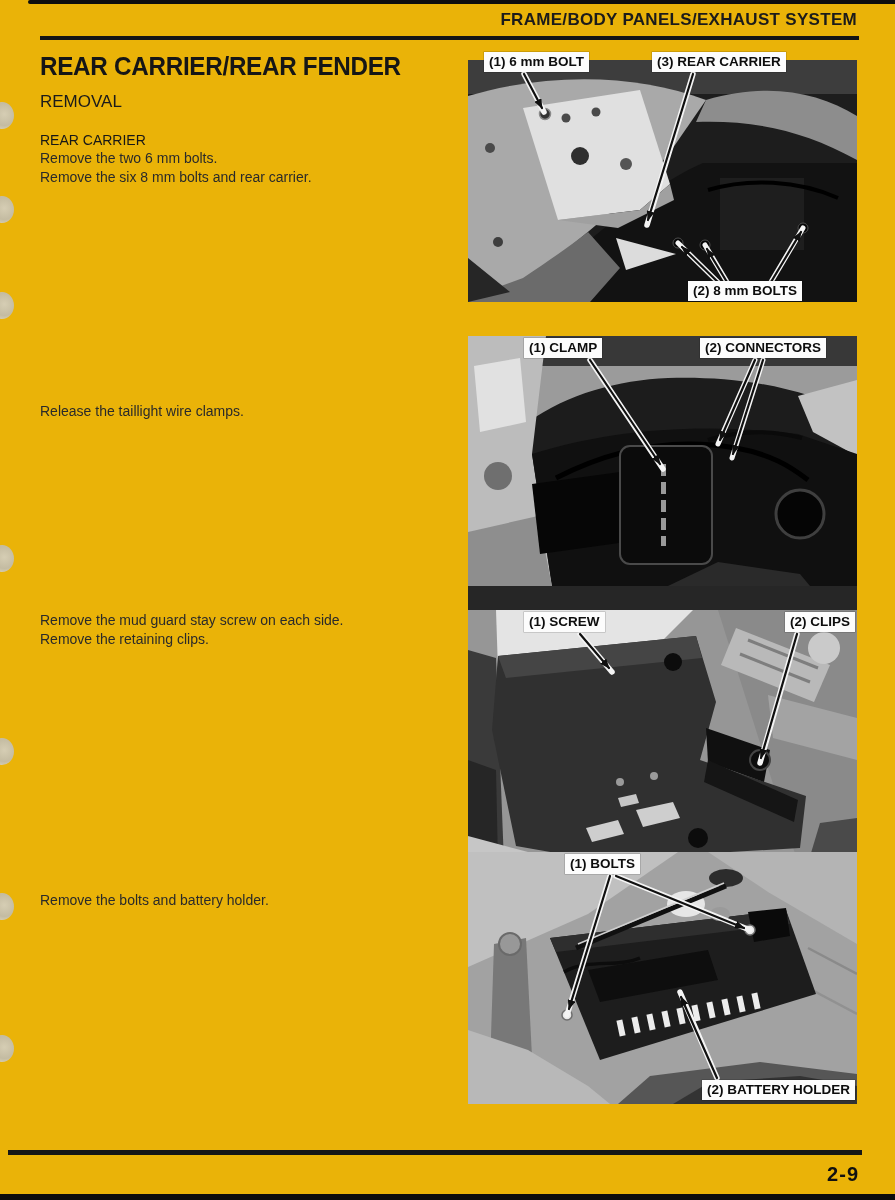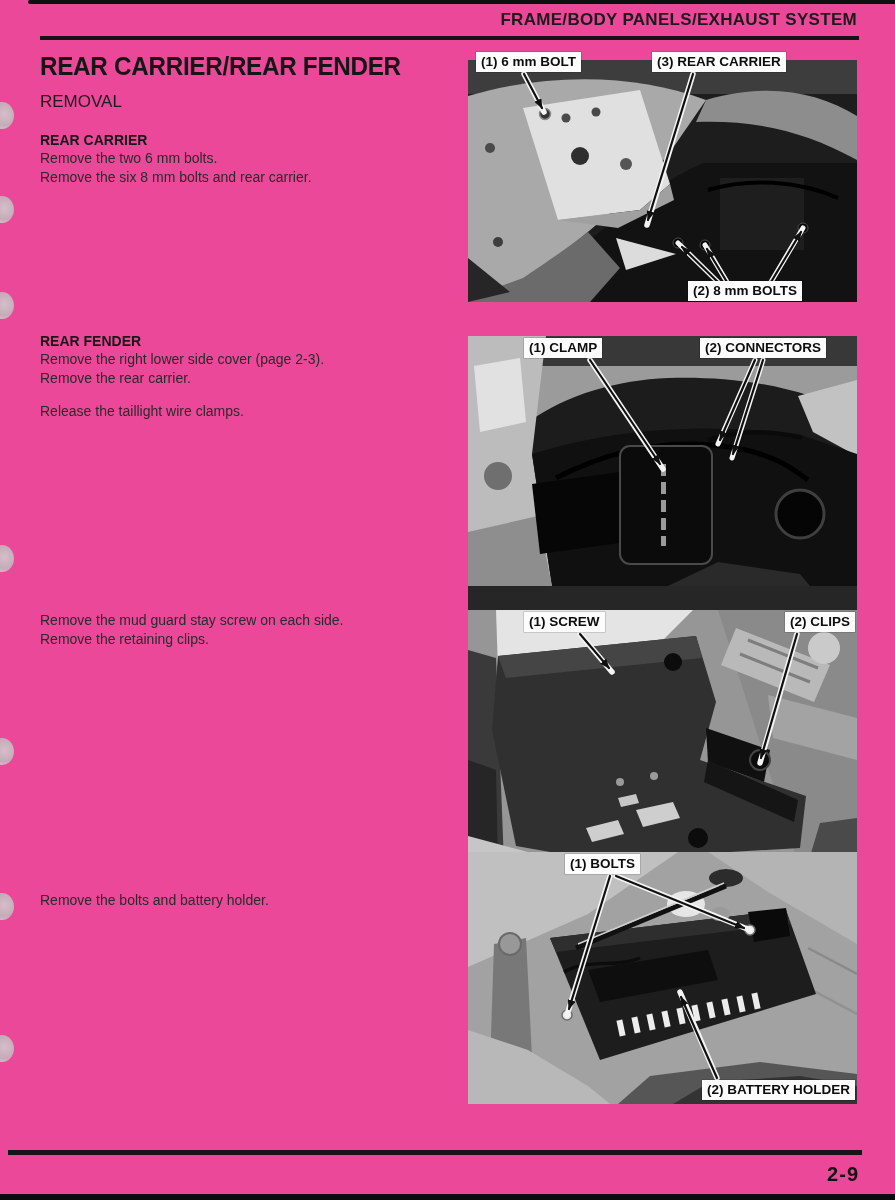--- a/index.html
+++ b/index.html
@@ -1,41 +1,41 @@
 <!DOCTYPE html>
 <html><head>
 <meta charset="utf-8">
 <style>
   * { margin:0; padding:0; box-sizing:border-box; }
   html,body { background:#ffffff; }
   body { font-family:"Liberation Sans", sans-serif; color:#222; }
   .page {
     position:relative; width:895px; height:1200px;
-    background:#ec4899; overflow:hidden;
+    background:#eab308; overflow:hidden;
   }
   
   .edge-top { position:absolute; top:0; left:28px; right:0; height:4px; background:#0e0e0e; border-radius:2px 0 0 2px; }
   .edge-bottom { position:absolute; bottom:0; left:0; width:100%; height:6px; background:#0c0c0c; }
   
   .ring { position:absolute; left:-10px; width:24px; height:27px; border-radius:50%;
           background:radial-gradient(circle at 60% 45%, #d2d2d2 0%, #bdbdbd 55%, #e9e9e9 100%);
           opacity:.85; }
   
   .header-text { position:absolute; top:10px; left:40px; right:38px; text-align:right;
                  font-size:17px; font-weight:bold; letter-spacing:.3px; color:#1b1b1b; }
   .rule-top { position:absolute; top:36px; left:40px; right:36px; height:4px; background:#151515; }
   .rule-bottom { position:absolute; top:1150px; left:8px; width:854px; height:5px; background:#161616; }
   .page-number { position:absolute; top:1163px; right:36px; font-size:20px; font-weight:bold;
                  letter-spacing:1px; color:#111; }
   
   .title { position:absolute; top:52px; left:40px; font-size:25px; font-weight:bold;
            letter-spacing:-.3px; color:#161616; transform:scaleX(.97); transform-origin:left; white-space:nowrap; }
   .removal { position:absolute; top:92px; left:40px; font-size:17px; font-weight:normal; color:#1b1b1b; }
   .tblock { position:absolute; left:40px; width:430px; font-size:14px; line-height:19px; color:#2a2a2a; }
-  .tblock .bhead { font-weight:bold; color:#171717; height:18px; }
+  .tblock .bhead { font-weight:normal; color:#171717; height:18px; }
   
   .photo { position:absolute; left:468px; width:389px; background:#262626; }
   .photo svg.scene { display:block; }
   .plabel { position:absolute; background:#fcfcfc; color:#0d0d0d; font-size:13.5px; font-weight:600;
             line-height:20px; padding:0 5px; white-space:nowrap; box-shadow:0 0 0 .5px rgba(0,0,0,.25); }
 </style>
 </head>
 <body>
 
 <div class="page">
@@ -56,25 +56,20 @@
 
   <div class="title">REAR CARRIER/REAR FENDER</div>
   <div class="removal">REMOVAL</div>
 
   <div class="tblock" style="top:131px">
     <div class="bhead">REAR CARRIER</div>
     <div>Remove the two 6 mm bolts.</div>
     <div>Remove the six 8 mm bolts and rear carrier.</div>
   </div>
 
-  <div class="tblock" style="top:332px">
-    <div class="bhead">REAR FENDER</div>
-    <div>Remove the right lower side cover (page 2-3).</div>
-    <div>Remove the rear carrier.</div>
-  </div>
 
   <div class="tblock" style="top:402px">
     <div>Release the taillight wire clamps.</div>
   </div>
 
   <div class="tblock" style="top:891px">
     <div>Remove the bolts and battery holder.</div>
   </div>
 
   <div class="tblock" style="top:611px">
@@ -118,21 +113,21 @@
         <path d="M225,14 L179,165" stroke="#f4f4f4" stroke-width="5.5" fill="none"></path>
         <path d="M225,14 L180,160" stroke="#101010" stroke-width="2.2" fill="none" marker-end="url(#ah1)"></path>
         <path d="M255,227 L210,183" stroke="#f4f4f4" stroke-width="5" fill="none"></path>
         <path d="M255,227 L214,187" stroke="#101010" stroke-width="2.2" fill="none" marker-end="url(#ah1)"></path>
         <path d="M262,227 L237,185" stroke="#f4f4f4" stroke-width="5" fill="none"></path>
         <path d="M262,227 L239,189" stroke="#101010" stroke-width="2.2" fill="none" marker-end="url(#ah1)"></path>
         <path d="M300,227 L335,168" stroke="#f4f4f4" stroke-width="5" fill="none"></path>
         <path d="M300,227 L333,172" stroke="#101010" stroke-width="2.2" fill="none" marker-end="url(#ah1)"></path>
       </g>
     </svg>
-    <div class="plabel" style="left:8px;  top:-8px">(1) 6 mm BOLT</div>
+    <div class="plabel" style="left:16px;  top:-8px">(1) 6 mm BOLT</div>
     <div class="plabel" style="left:184px; top:-8px">(3) REAR CARRIER</div>
     <div class="plabel" style="left:220px; top:221px">(2) 8 mm BOLTS</div>
   </div>
 
   <div class="photo" style="top:336px; height:303px">
     <svg class="scene" width="389" height="250" viewBox="0 0 389 250">
       <defs>
         <marker id="ah2" markerWidth="10" markerHeight="8" refX="9" refY="4" orient="auto" markerUnits="userSpaceOnUse">
           <path d="M0,0 L10,4 L0,8 Z" fill="#101010"></path>
         </marker>

